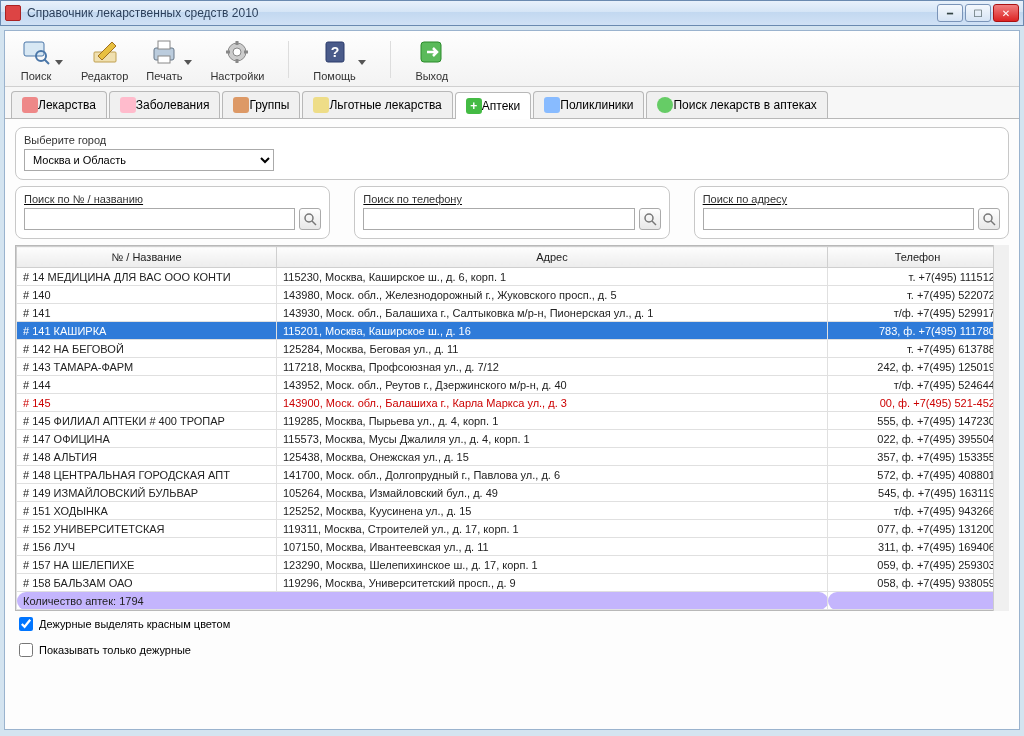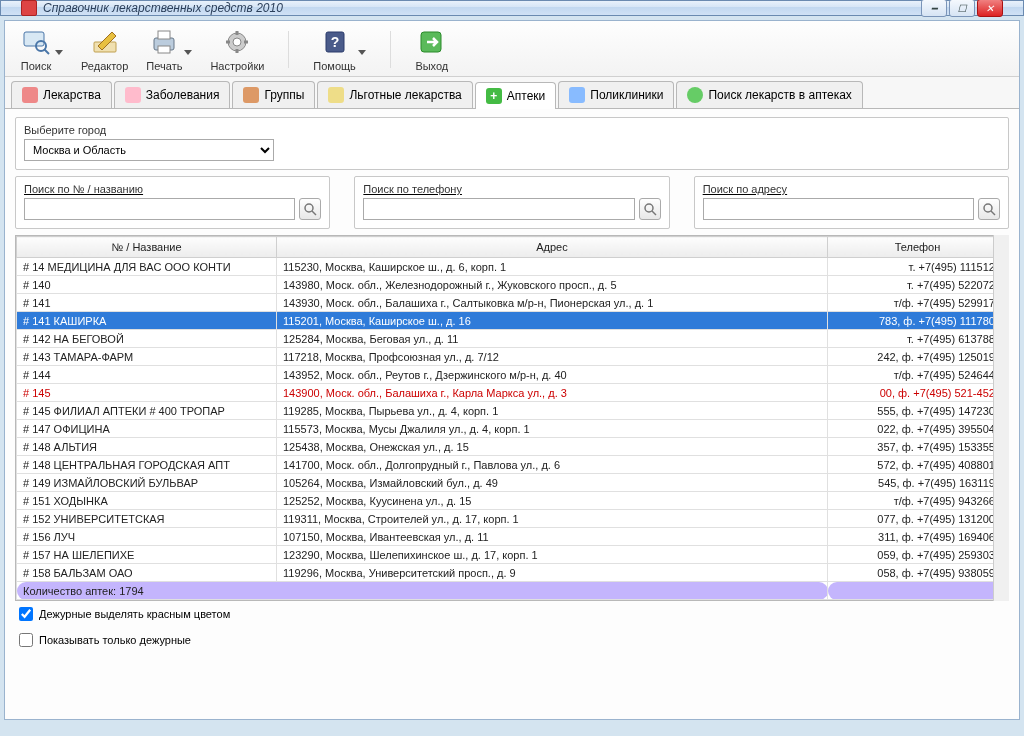--- a/index.html
+++ b/index.html
@@ -5,28 +5,27 @@
 * { box-sizing: border-box; margin: 0; padding: 0; }
 body {
   font-family: Verdana, Tahoma, Arial, sans-serif;
   font-size: 11px;
   background: #d4e4f0;
   width: 1024px;
   height: 736px;
   overflow: hidden;
 }
 .titlebar {
-  height: 16px;
+  height: 26px;
   background: linear-gradient(to bottom, #e8f1fb 0%, #d5e5f6 45%, #c2d8f0 46%, #d0e1f5 100%);
   border: 1px solid #6a8ab0;
   display: flex;
   align-items: center;
-  padding: 0 20px;
+  padding: 0 4px;
   color: #2b3f5a;
-  font-style: italic;
 }
 .titlebar .app-icon {
   width: 16px; height: 16px; margin-right: 6px;
   background: #d44; border: 1px solid #a22; border-radius: 2px;
 }
 .titlebar .title { flex: 1; font-size: 12px; }
 .win-btns { display: flex; gap: 2px; }
 .win-btn {
   width: 26px; height: 18px;
   border: 1px solid #7a94b8;
@@ -56,36 +55,36 @@
 .dd-arrow { width:8px; height:8px; border-left:4px solid transparent; border-right:4px solid transparent; border-top:5px solid #555; margin: 0 0 14px 2px; }
 .sep { width:1px; background:#ddd; margin:4px 6px; }
 .tabs {
   display: flex;
   align-items: flex-end;
   padding: 4px 6px 0 6px;
   background: #f7f7f7;
   border-bottom: 1px solid #b8b8b8;
 }
 .tab {
-  display: flex; align-items: center; gap: 5px;
+  display: flex; align-items: center; 
   padding: 5px 10px;
   border: 1px solid #b8b8b8;
   border-bottom: none;
   background: #f0f0f0;
   border-radius: 4px 4px 0 0;
   margin-right: 2px;
   cursor: pointer;
   font-size: 12px;
 }
 .tab.active { background: #fff; position: relative; top: 1px; }
 .tab-icon { width: 16px; height: 16px; border-radius: 3px; }
 .content { padding: 8px 10px; }
 .fieldset {
   border: 1px solid #c8c8c8;
-  border-radius: 2px;
+  border-radius: 8px;
   margin-bottom: 6px;
   padding: 6px 8px 8px 8px;
   background: #fff;
 }
 .fieldset .legend { font-size: 11px; color: #333; margin-bottom: 3px; }
 .row-fs { display: flex; gap: 24px; text-decoration: underline; }
 .row-fs .fieldset { flex: 1; }
 select.city {
   width: 250px; height: 22px;
   border: 1px solid #aaa; background: #fff;

